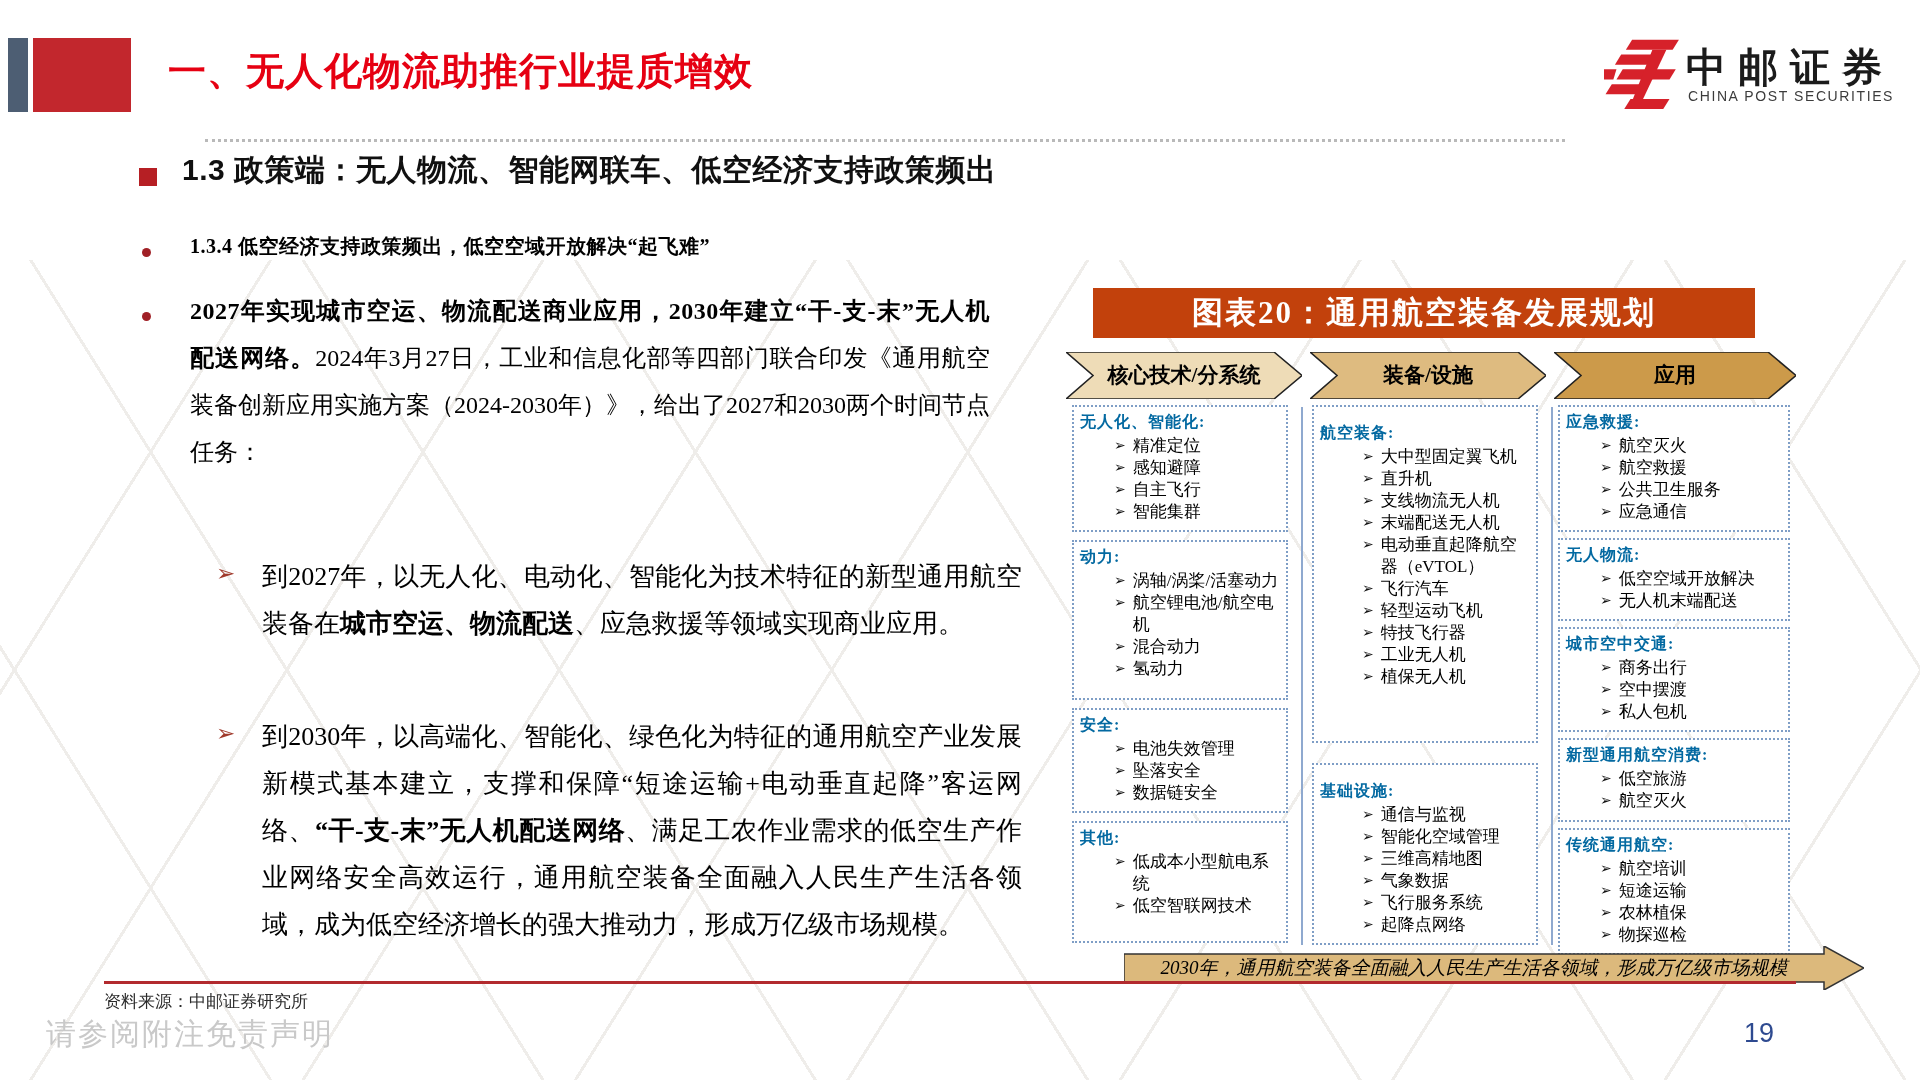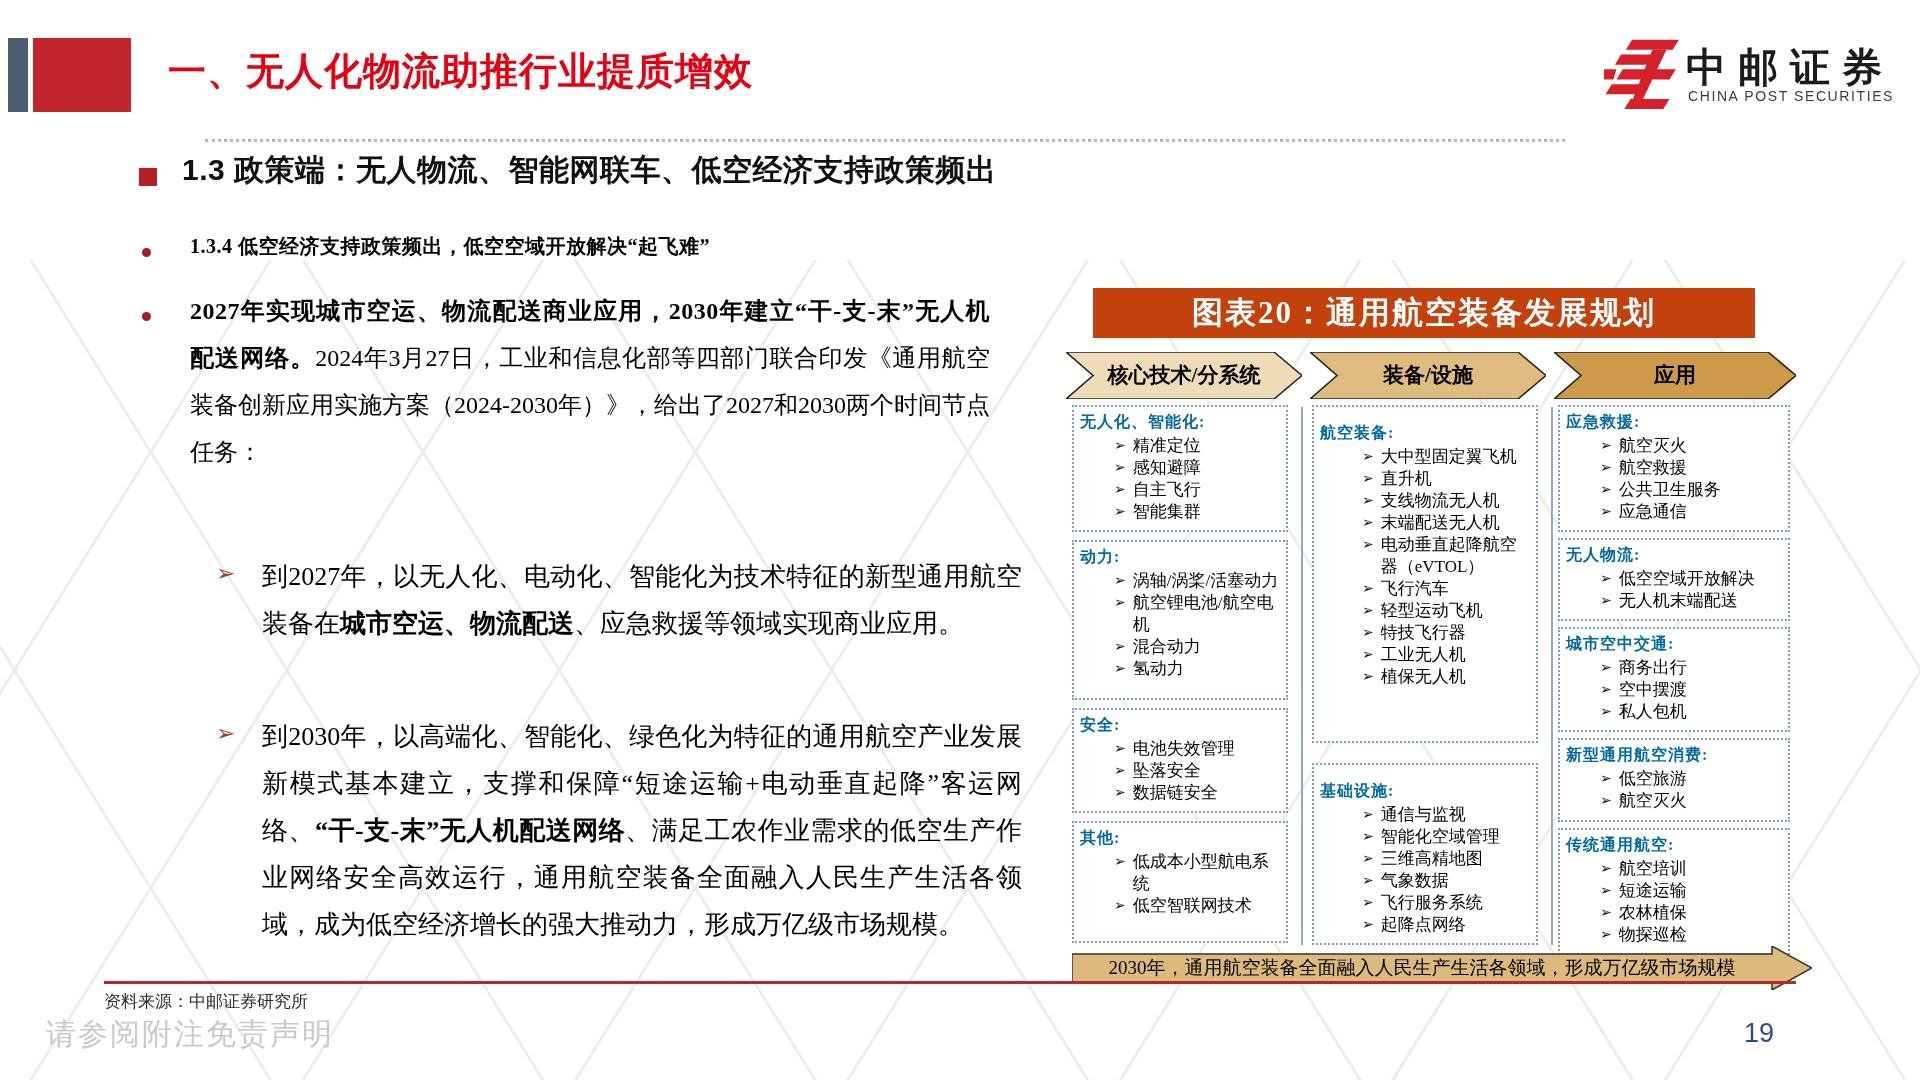--- a/index.html
+++ b/index.html
@@ -82,21 +82,21 @@
   #fcol0 .fbox:nth-child(3){min-height:100px;}
   #fcol0 .fbox:nth-child(4){min-height:122px;}
   #fcol1 .fbox:nth-child(1){min-height:338px;}
   #fcol1 .fbox:nth-child(2){min-height:178px;}
   #fcol2 .fbox:nth-child(1){min-height:116px;}
   #fcol2 .fbox:nth-child(2){min-height:82px;}
   #fcol2 .fbox:nth-child(3){min-height:98px;}
   #fcol2 .fbox:nth-child(4){min-height:84px;}
   #fcol2 .fbox:nth-child(5){min-height:122px;}
 
-  .bottom-arrow{left:1072px;top:946px;width:740px;height:44px;}
+  .bottom-arrow{left:1124px;top:946px;width:740px;height:44px;font-style:italic;}
   .bottom-arrow-label{position:absolute;left:0;top:8px;width:700px;height:28px;line-height:28px;
     text-align:center;font-family:"Liberation Serif",serif;font-size:19px;color:#000;}
 
   .red-rule{left:104px;top:981px;width:1692px;height:3px;background:#b22a2e;}
   .source{left:104px;top:990px;font-size:17px;color:#2b2b2b;}
   .disclaimer{left:46px;top:1014px;font-size:30px;color:#c9c9c9;letter-spacing:2px;}
   .page-num{left:1744px;top:1018px;font-size:27px;color:#2e4a90;}
 </style>
 </head>
 <body>

